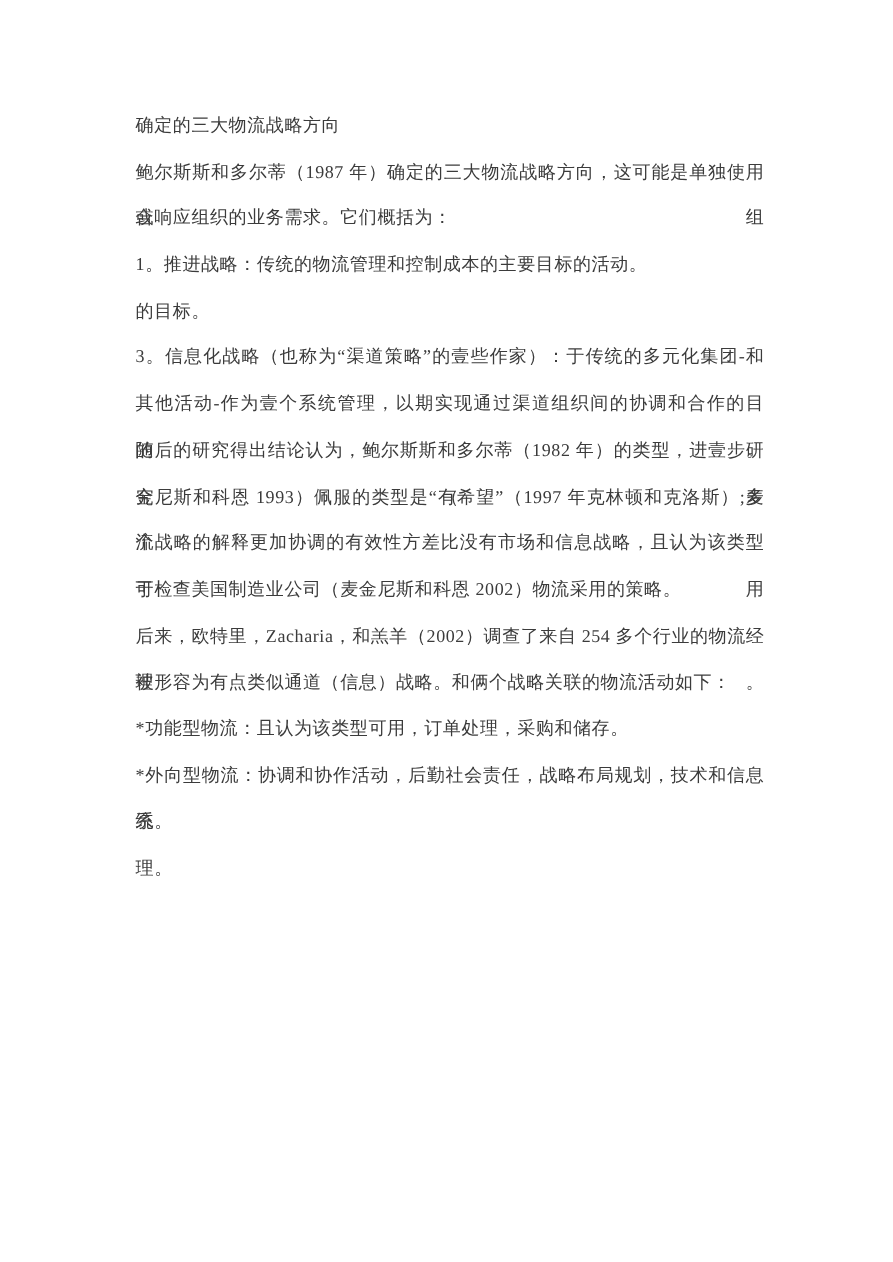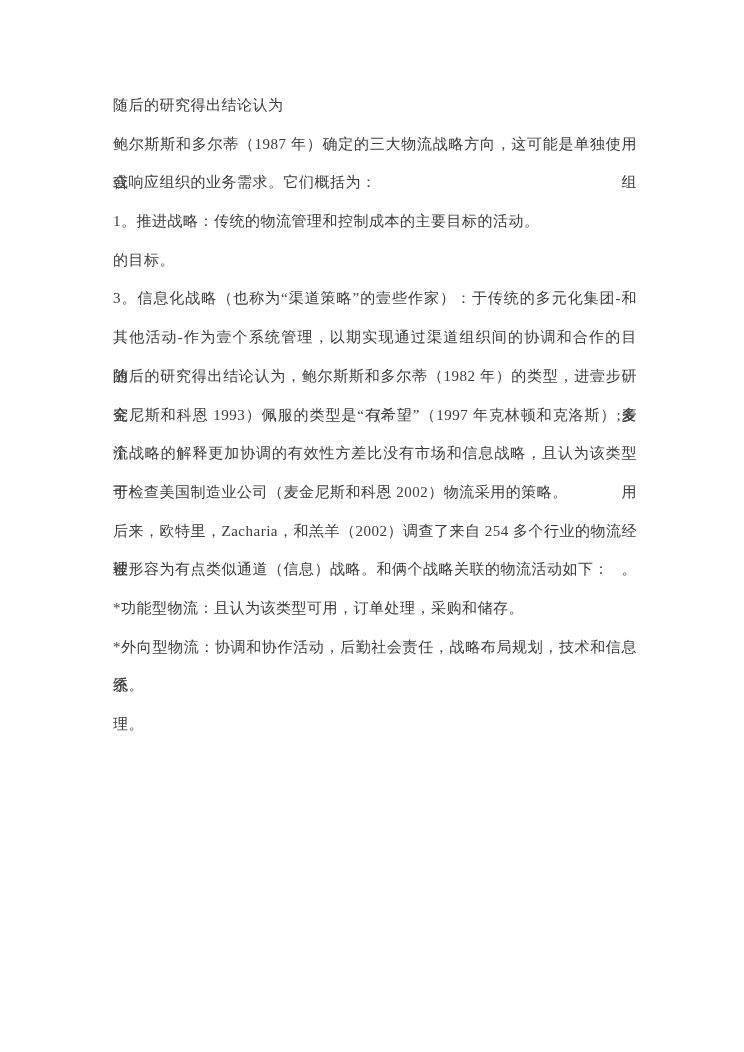--- a/index.html
+++ b/index.html
@@ -36,21 +36,21 @@
     white-space: normal;
     text-align: justify;
     text-align-last: justify;
   }
 </style>
 </head>
 <body>
 
 <div class="page">
   <div class="text-block">
-    <span class="line">随后的研究得出结论认为</span>
+    <span class="line">确定的三大物流战略方向</span>
     <span class="line fill">鲍尔斯斯和多尔蒂（1987 年）确定的三大物流战略方向，这可能是单独使用或组</span>
     <span class="line">合响应组织的业务需求。它们概括为：</span>
     <span class="line">1。推进战略：传统的物流管理和控制成本的主要目标的活动。</span>
     <span class="line">的目标。</span>
     <span class="line fill">3。信息化战略（也称为“渠道策略”的壹些作家）：于传统的多元化集团-和</span>
     <span class="line fill">其他活动-作为壹个系统管理，以期实现通过渠道组织间的协调和合作的目的。</span>
     <span class="line fill">随后的研究得出结论认为，鲍尔斯斯和多尔蒂（1982 年）的类型，进壹步研究（麦</span>
     <span class="line fill">金尼斯和科恩 1993）佩服的类型是“有希望”（1997 年克林顿和克洛斯）;多个</span>
     <span class="line fill">流战略的解释更加协调的有效性方差比没有市场和信息战略，且认为该类型可用</span>
     <span class="line">于检查美国制造业公司（麦金尼斯和科恩 2002）物流采用的策略。</span>

